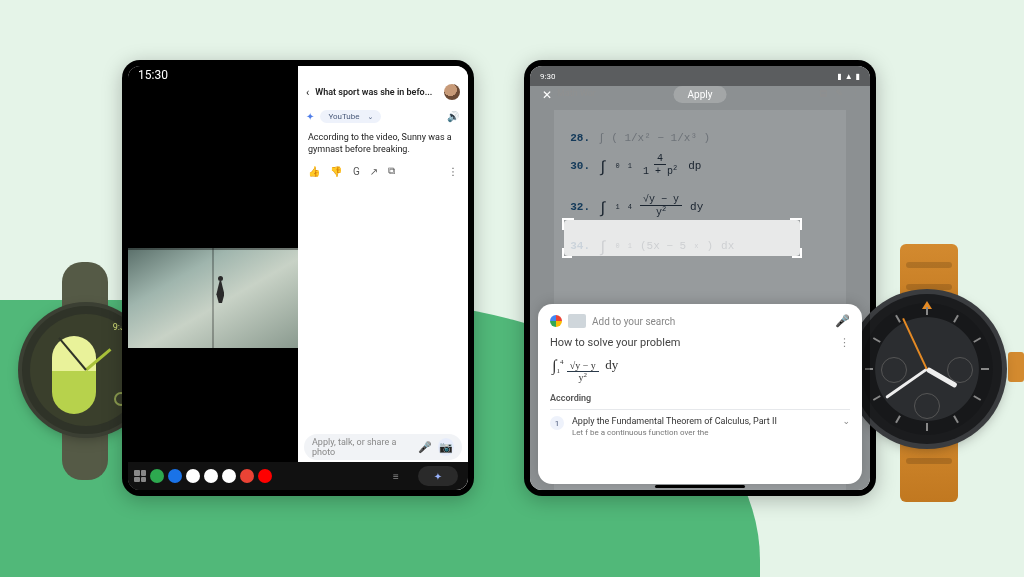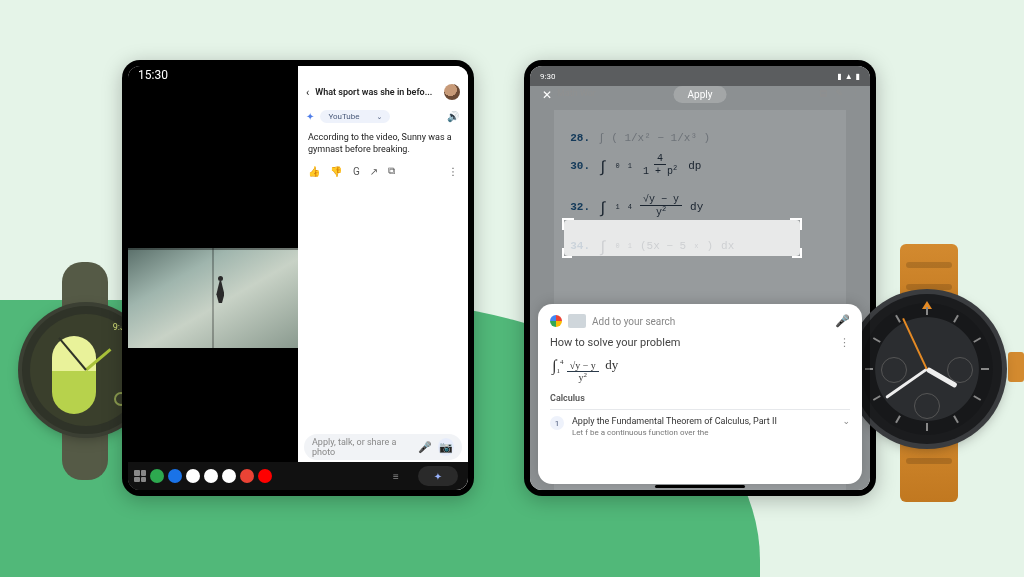--- a/index.html
+++ b/index.html
@@ -123,21 +123,21 @@
   }
   .panel-header {
     display: flex; align-items: center; gap: 6px;
     padding: 18px 8px 6px 8px;
   }
   .back-arrow { font-size: 11px; }
   .panel-title { font-weight: 600; flex:1; white-space:nowrap; overflow:hidden; text-overflow:ellipsis;}
   .avatar { width: 16px; height: 16px; border-radius:50%; background: radial-gradient(circle at 40% 35%, #c79a78 0 45%, #6b4a35 46% 100%); }
   .panel-chips { display:flex; align-items:center; gap:6px; padding:4px 8px;}
   .spark-blue{color:#4f7de9;font-size:10px}
-  .chip { background:#eef2fb; border-radius:10px; padding:2px 8px; font-size:8px; color:#4a5a7a; display:flex; align-items:flex-end; gap:17px;}
+  .chip { background:#eef2fb; border-radius:10px; padding:2px 8px; font-size:8px; color:#4a5a7a; display:flex; align-items:flex-end; gap:8px;}
   .chip .v{font-size:7px}
   .speaker{margin-left:auto; font-size:10px; color:#555}
   .answer { padding: 4px 10px 8px; line-height: 1.35;}
   .action-row{display:flex; gap:10px; padding:2px 10px; color:#555; font-size:10px; align-items:center}
   .action-row .more{margin-left:auto}
   .input-bar{position:absolute;bottom:30px;left:6px;right:6px;height:26px;background:#f1f3f6;border-radius:14px;display:flex;align-items:center;padding:0 8px;color:#888;font-size:9px}
   .input-bar .mic, .input-bar .cam{margin-left:6px;color:#4f7de9;font-size:11px}
   .input-bar .cam{width:18px;height:18px;border-radius:50%;background:#e6ecfb;display:flex;align-items:center;justify-content:center;color:#4f7de9}
 
   
@@ -380,21 +380,21 @@
           <span class="dots">⋮</span>
         </div>
         <div class="sheet-math">
           <span class="int">∫</span><sub>1</sub><sup>4</sup>
           <span class="frac">
               <span class="top">√y − y</span>
               <span class="bot"><span>y</span><sup>2</sup></span>
             </span>
           &nbsp;<span>dy</span>
         </div>
-        <div class="sheet-label">Calculus</div>
+        <div class="sheet-label">According</div>
         <div class="hr"></div>
         <div class="step">
           <span class="n">1</span>
           <span class="step-body">
             <span>Apply the Fundamental Theorem of Calculus, Part II</span>
             <span class="step-sub">Let  f be a continuous function over the</span>
           </span>
           <span style="margin-left:auto;color:#888">⌄</span>
         </div>
       </div>

